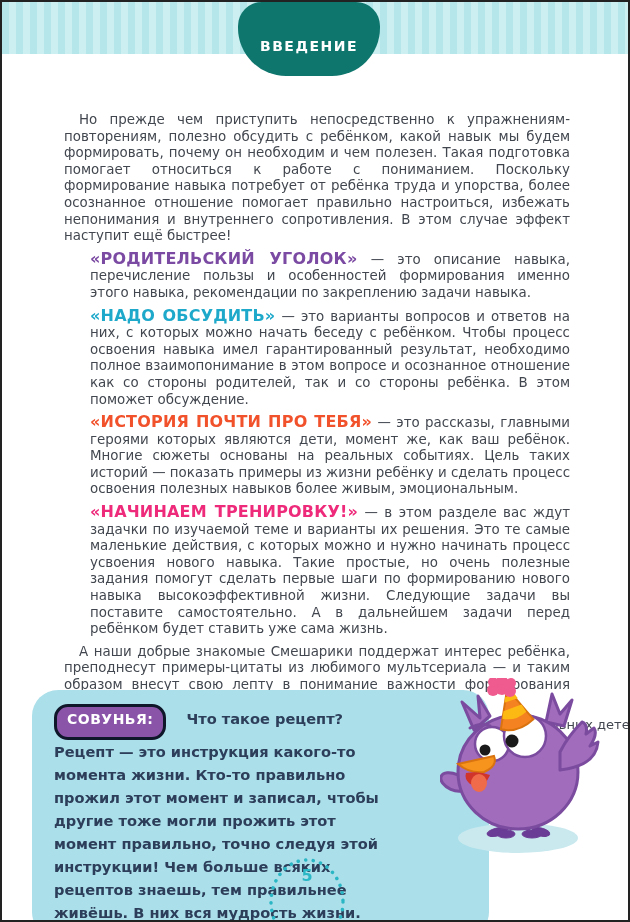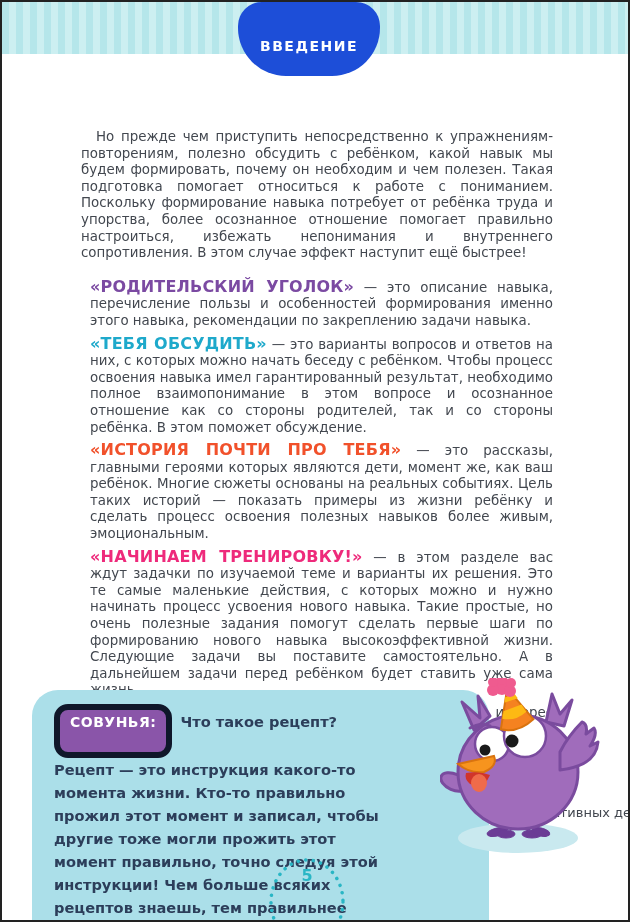--- a/index.html
+++ b/index.html
@@ -19,52 +19,52 @@
   
   .stripes{
     position:absolute;left:0;top:0;width:626px;height:52px;
     background:repeating-linear-gradient(90deg,
       #b5e6ea 0px,#b5e6ea 7px,
       #ccefF1 7px,#ccefF1 14px);
   }
   
   .tab{
     position:absolute;left:236px;top:0;width:142px;height:74px;
-    background:#1d4ed8;
+    background:#0f766e;
     border-radius:24px 24px 48px 48px;
     display:flex;align-items:center;justify-content:center;
     color:#ffffff;font-weight:bold;font-size:14px;letter-spacing:1.5px;
   }
   .tab span{padding-top:14px;}
   
   .content{
     position:absolute;left:62px;top:110px;width:506px;
     font-size:13.4px;line-height:16.6px;color:#42474f;
     text-align:justify;
   }
-  .content p{margin:17px;text-indent:15px;}
+  .content p{margin:0;text-indent:15px;}
   .content p.block{margin-left:26px;text-indent:0;margin-top:6px;margin-bottom:6px;}
   .content p.block b{font-size:16px;letter-spacing:.2px;}
   .content p.p3{margin-top:6px;}
   .content p.final{margin-top:7px;text-indent:3px;text-align:left;white-space:nowrap;font-size:13px;}
   
   .quote-box{
     position:absolute;left:30px;top:688px;width:457px;min-height:158px;
     background:#abdfe9;border-radius:26px;
     box-sizing:border-box;
     padding:14px 104px 14px 22px;
     font-weight:bold;font-size:14.6px;line-height:23px;color:#2c3e5a;
   }
   .speaker-pill{
     display:inline-block;
     background:#8a55a9;color:#ffffff;
-    border:6px solid #0f172a;border-radius:14px;
-    padding:1px 10px 18px 10px;
+    border:3px solid #0f172a;border-radius:14px;
+    padding:1px 10px 6px 10px;
     font-size:14px;letter-spacing:.5px;
-    margin-right:8px;
+    margin-right:20px;
     vertical-align:baseline;
   }
   
   .owl{
     position:absolute;left:438px;top:676px;width:168px;height:182px;
   }
   
   .page-num-wrap{
     position:absolute;left:263px;top:852px;width:84px;height:66px;
     overflow:hidden;
@@ -84,21 +84,21 @@
 
   <div class="tab">
     <span>ВВЕДЕНИЕ</span>
   </div>
 
   <div class="content">
     <p>Но прежде чем приступить непосредственно к упражнениям-повторениям, полезно обсудить с ребёнком, какой навык мы будем формировать, почему он необходим и чем полезен. Такая подготовка помогает относиться к работе с пониманием. Поскольку формирование навыка потребует от ребёнка труда и упорства, более осознанное отношение помогает правильно настроиться, избежать непонимания и внутреннего сопротивления. В этом случае эффект наступит ещё быстрее!</p>
 
     <p class="block"><b style="color: rgb(123, 74, 162);">«РОДИТЕЛЬСКИЙ УГОЛОК»</b><span> — это описание навыка, перечисление пользы и особенностей формирования именно этого навыка, рекомендации по закреплению задачи навыка.</span></p>
 
-    <p class="block"><b style="color: rgb(30, 169, 203);">«ТЕБЯ ОБСУДИТЬ»</b><span> — это варианты вопросов и ответов на них, с которых можно начать беседу с ребёнком. Чтобы процесс освоения навыка имел гарантированный результат, необходимо полное взаимопонимание в этом вопросе и осознанное отношение как со стороны родителей, так и со стороны ребёнка. В этом поможет обсуждение.</span></p>
+    <p class="block"><b style="color: rgb(30, 169, 203);">«НАДО ОБСУДИТЬ»</b><span> — это варианты вопросов и ответов на них, с которых можно начать беседу с ребёнком. Чтобы процесс освоения навыка имел гарантированный результат, необходимо полное взаимопонимание в этом вопросе и осознанное отношение как со стороны родителей, так и со стороны ребёнка. В этом поможет обсуждение.</span></p>
 
     <p class="block"><b style="color: rgb(241, 81, 43);">«ИСТОРИЯ ПОЧТИ ПРО ТЕБЯ»</b><span> — это рассказы, главными героями которых являются дети, момент же, как ваш ребёнок. Многие сюжеты основаны на реальных событиях. Цель таких историй — показать примеры из жизни ребёнку и сделать процесс освоения полезных навыков более живым, эмоциональным.</span></p>
 
     <p class="block"><b style="color: rgb(238, 42, 123);">«НАЧИНАЕМ ТРЕНИРОВКУ!»</b><span> — в этом разделе вас ждут задачки по изучаемой теме и варианты их решения. Это те самые маленькие действия, с которых можно и нужно начинать процесс усвоения нового навыка. Такие простые, но очень полезные задания помогут сделать первые шаги по формированию нового навыка высокоэффективной жизни. Следующие задачи вы поставите самостоятельно. А в дальнейшем задачи перед ребёнком будет ставить уже сама жизнь.</span></p>
 
     <p class="p3">А наши добрые знакомые Смешарики поддержат интерес ребёнка, преподнесут примеры-цитаты из любимого мультсериала — и таким образом внесут свою лепту в понимание важности формирования полезных навыков для эффективной жизни.</p>
     <p class="final">Желаем успехов в формировании 10 главных навыков высокоэффективных детей!</p>
   </div>
 
   <div class="quote-box">

